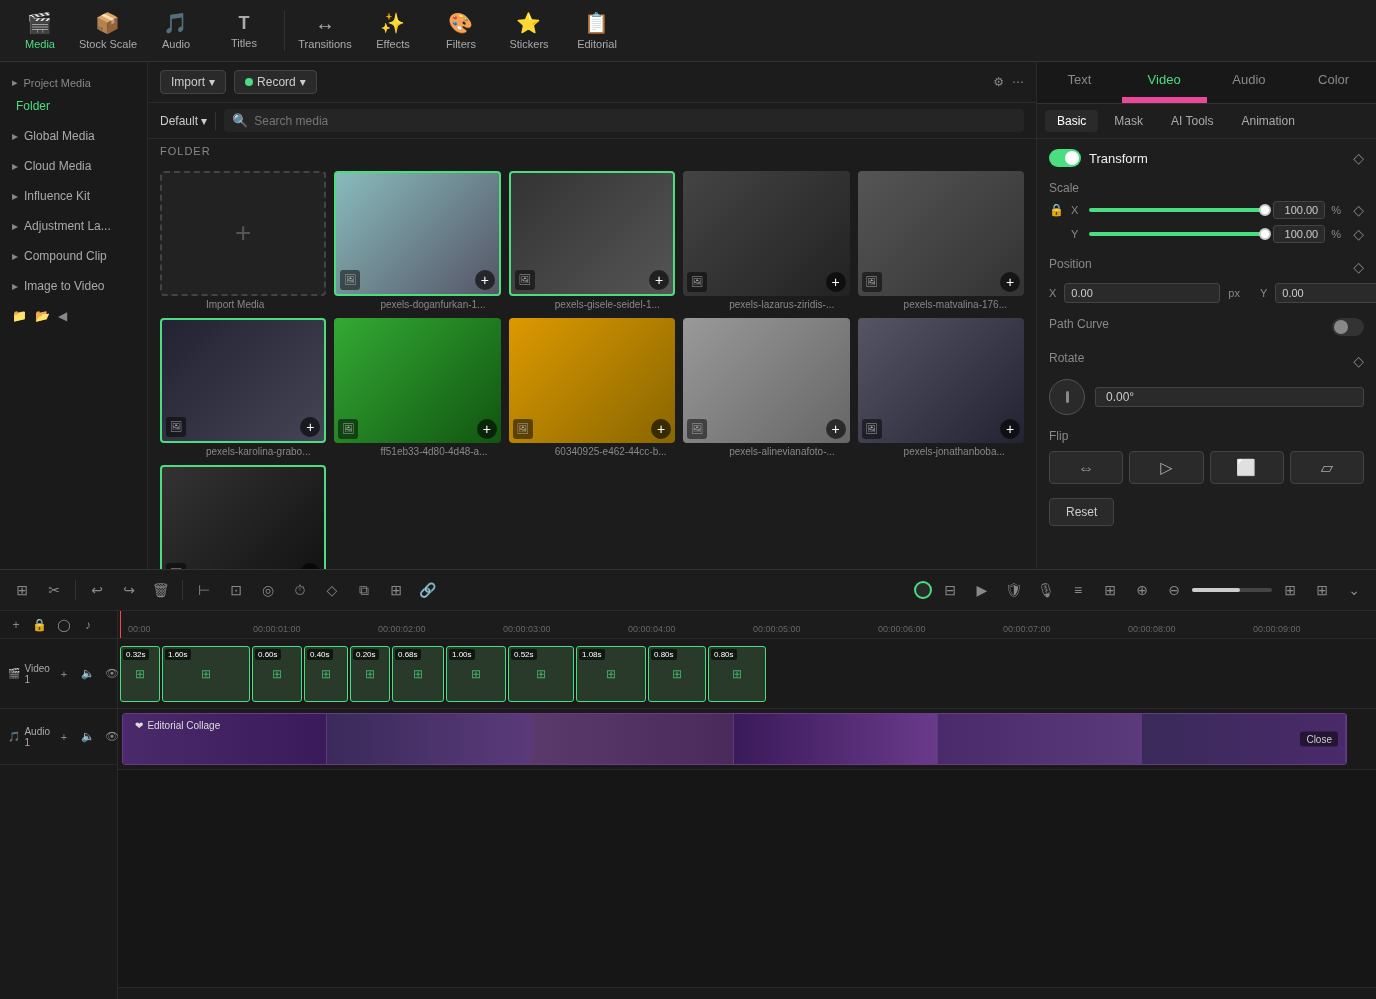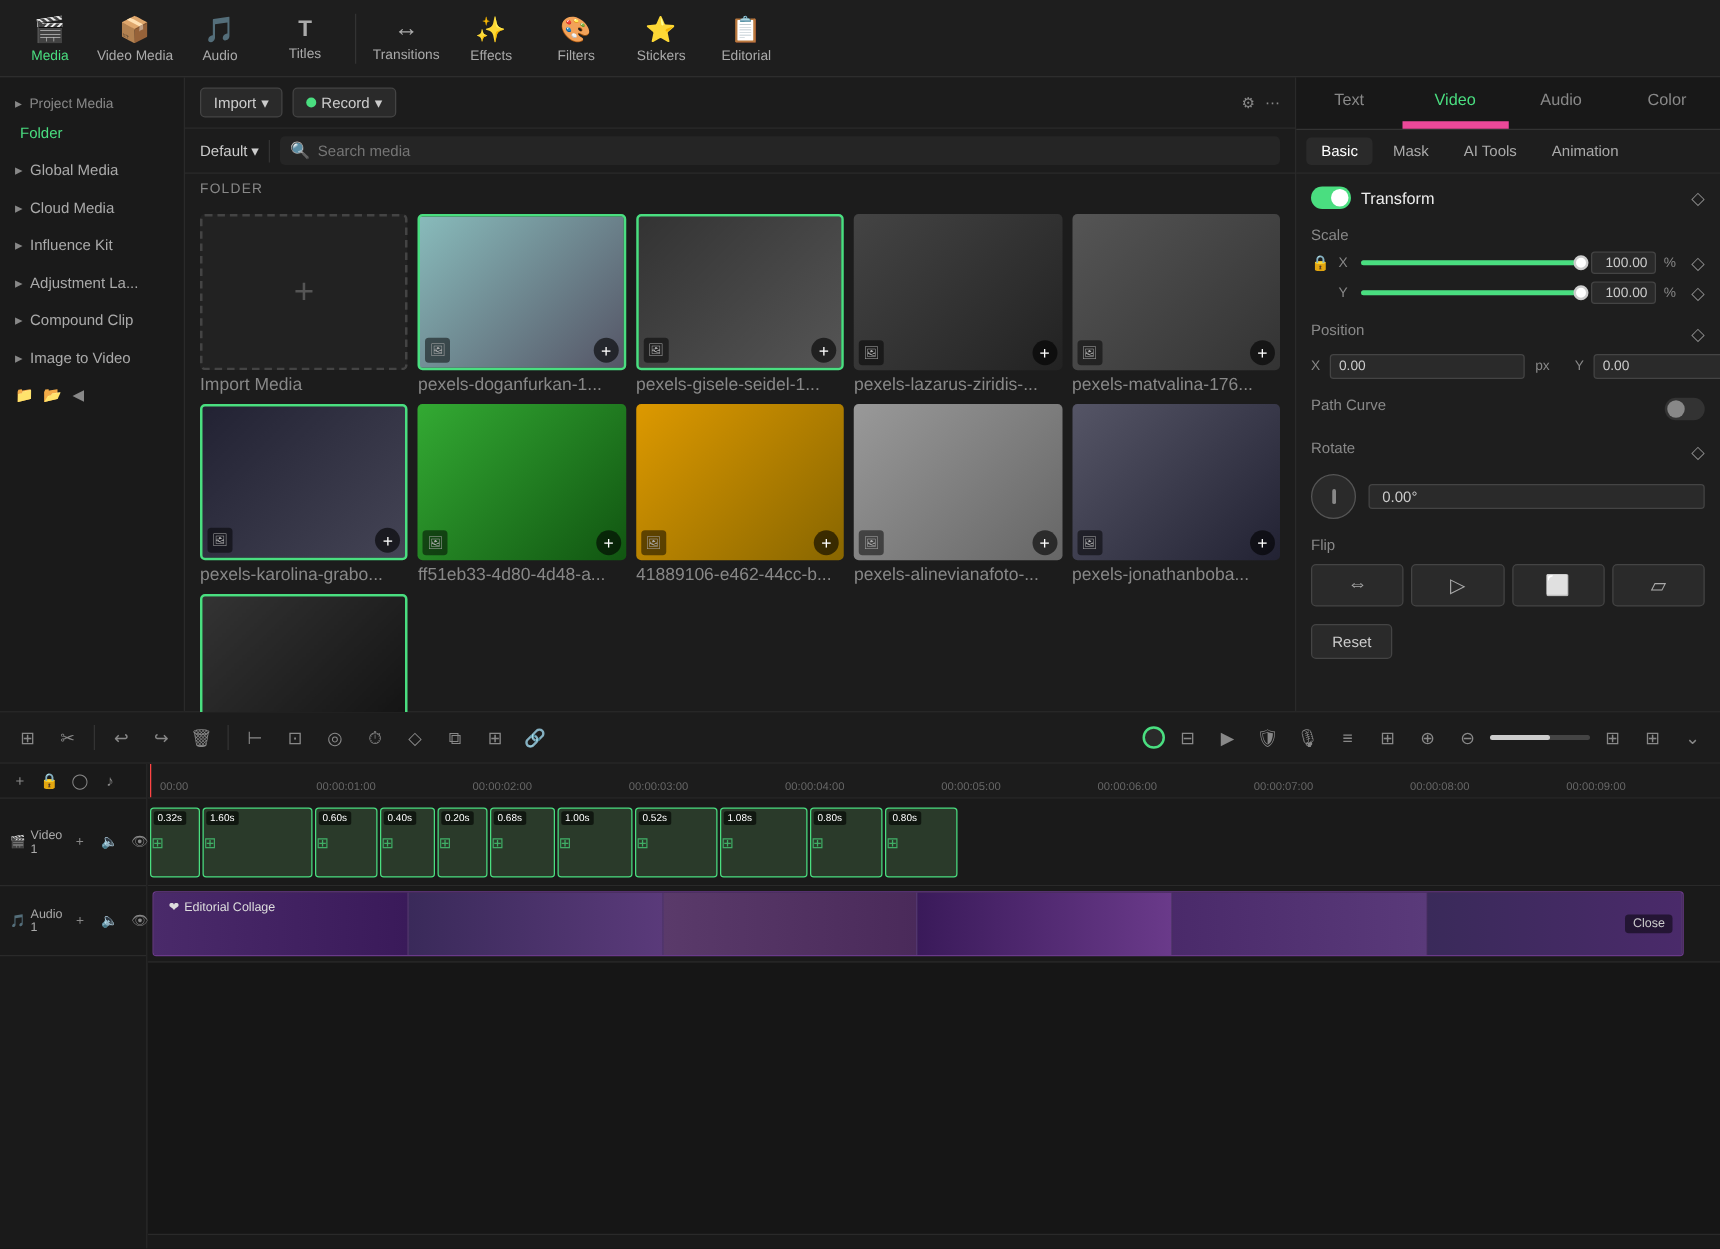--- a/index.html
+++ b/index.html
@@ -178,26 +178,27 @@
       background: #2a2a2a;
       border-radius: 4px;
       display: flex;
       align-items: center;
       justify-content: center;
       position: relative;
       overflow: hidden;
     }
     .media-thumb.selected { border: 2px solid #4ade80; }
     .media-item-label {
-      font-size: 14px;
+      font-size: 10px;
       color: #888;
       margin-top: 3px;
       overflow: hidden;
       text-overflow: ellipsis;
       white-space: nowrap;
+      margin-left: 46px;
     }
     .thumb-add-btn {
       position: absolute;
       bottom: 4px;
       right: 4px;
       width: 20px;
       height: 20px;
       background: rgba(0,0,0,0.6);
       border-radius: 50%;
       display: flex;
@@ -574,20 +575,21 @@
       padding: 4px 2px;
     }
     .video-clip {
       height: 56px;
       min-width: 40px;
       border-radius: 3px;
       background: #2a3a2a;
       border: 1px solid #4ade80;
       display: flex;
       align-items: center;
+      justify-content: center;
       position: relative;
       cursor: pointer;
       overflow: hidden;
     }
     .clip-duration {
       position: absolute;
       top: 2px;
       left: 2px;
       font-size: 8px;
       color: #fff;
@@ -685,21 +687,21 @@
 </head>
 <body>
 
 <div class="top-toolbar">
   <div class="toolbar-item active">
     <span class="toolbar-icon">🎬</span>
     <span>Media</span>
   </div>
   <div class="toolbar-item">
     <span class="toolbar-icon">📦</span>
-    <span>Video Media</span>
+    <span>Stock Scale</span>
   </div>
   <div class="toolbar-item">
     <span class="toolbar-icon">🎵</span>
     <span>Audio</span>
   </div>
   <div class="toolbar-item">
     <span class="toolbar-icon" style="font-size:18px;font-weight:bold;">T</span>
     <span>Titles</span>
   </div>
   <div class="toolbar-divider"></div>
@@ -850,21 +852,21 @@
           <div class="thumb-overlay-icon">🖼</div>
           <div class="thumb-add-btn">+</div>
         </div>
         <div class="media-item-label">ff51eb33-4d80-4d48-a...</div>
       </div>
       <div class="media-item">
         <div class="media-thumb thumb-7">
           <div class="thumb-overlay-icon">🖼</div>
           <div class="thumb-add-btn">+</div>
         </div>
-        <div class="media-item-label">41889106-e462-44cc-b...</div>
+        <div class="media-item-label">60340925-e462-44cc-b...</div>
       </div>
       <div class="media-item">
         <div class="media-thumb thumb-8">
           <div class="thumb-overlay-icon">🖼</div>
           <div class="thumb-add-btn">+</div>
         </div>
         <div class="media-item-label">pexels-alinevianafoto-...</div>
       </div>
       <div class="media-item">
         <div class="media-thumb thumb-9">

